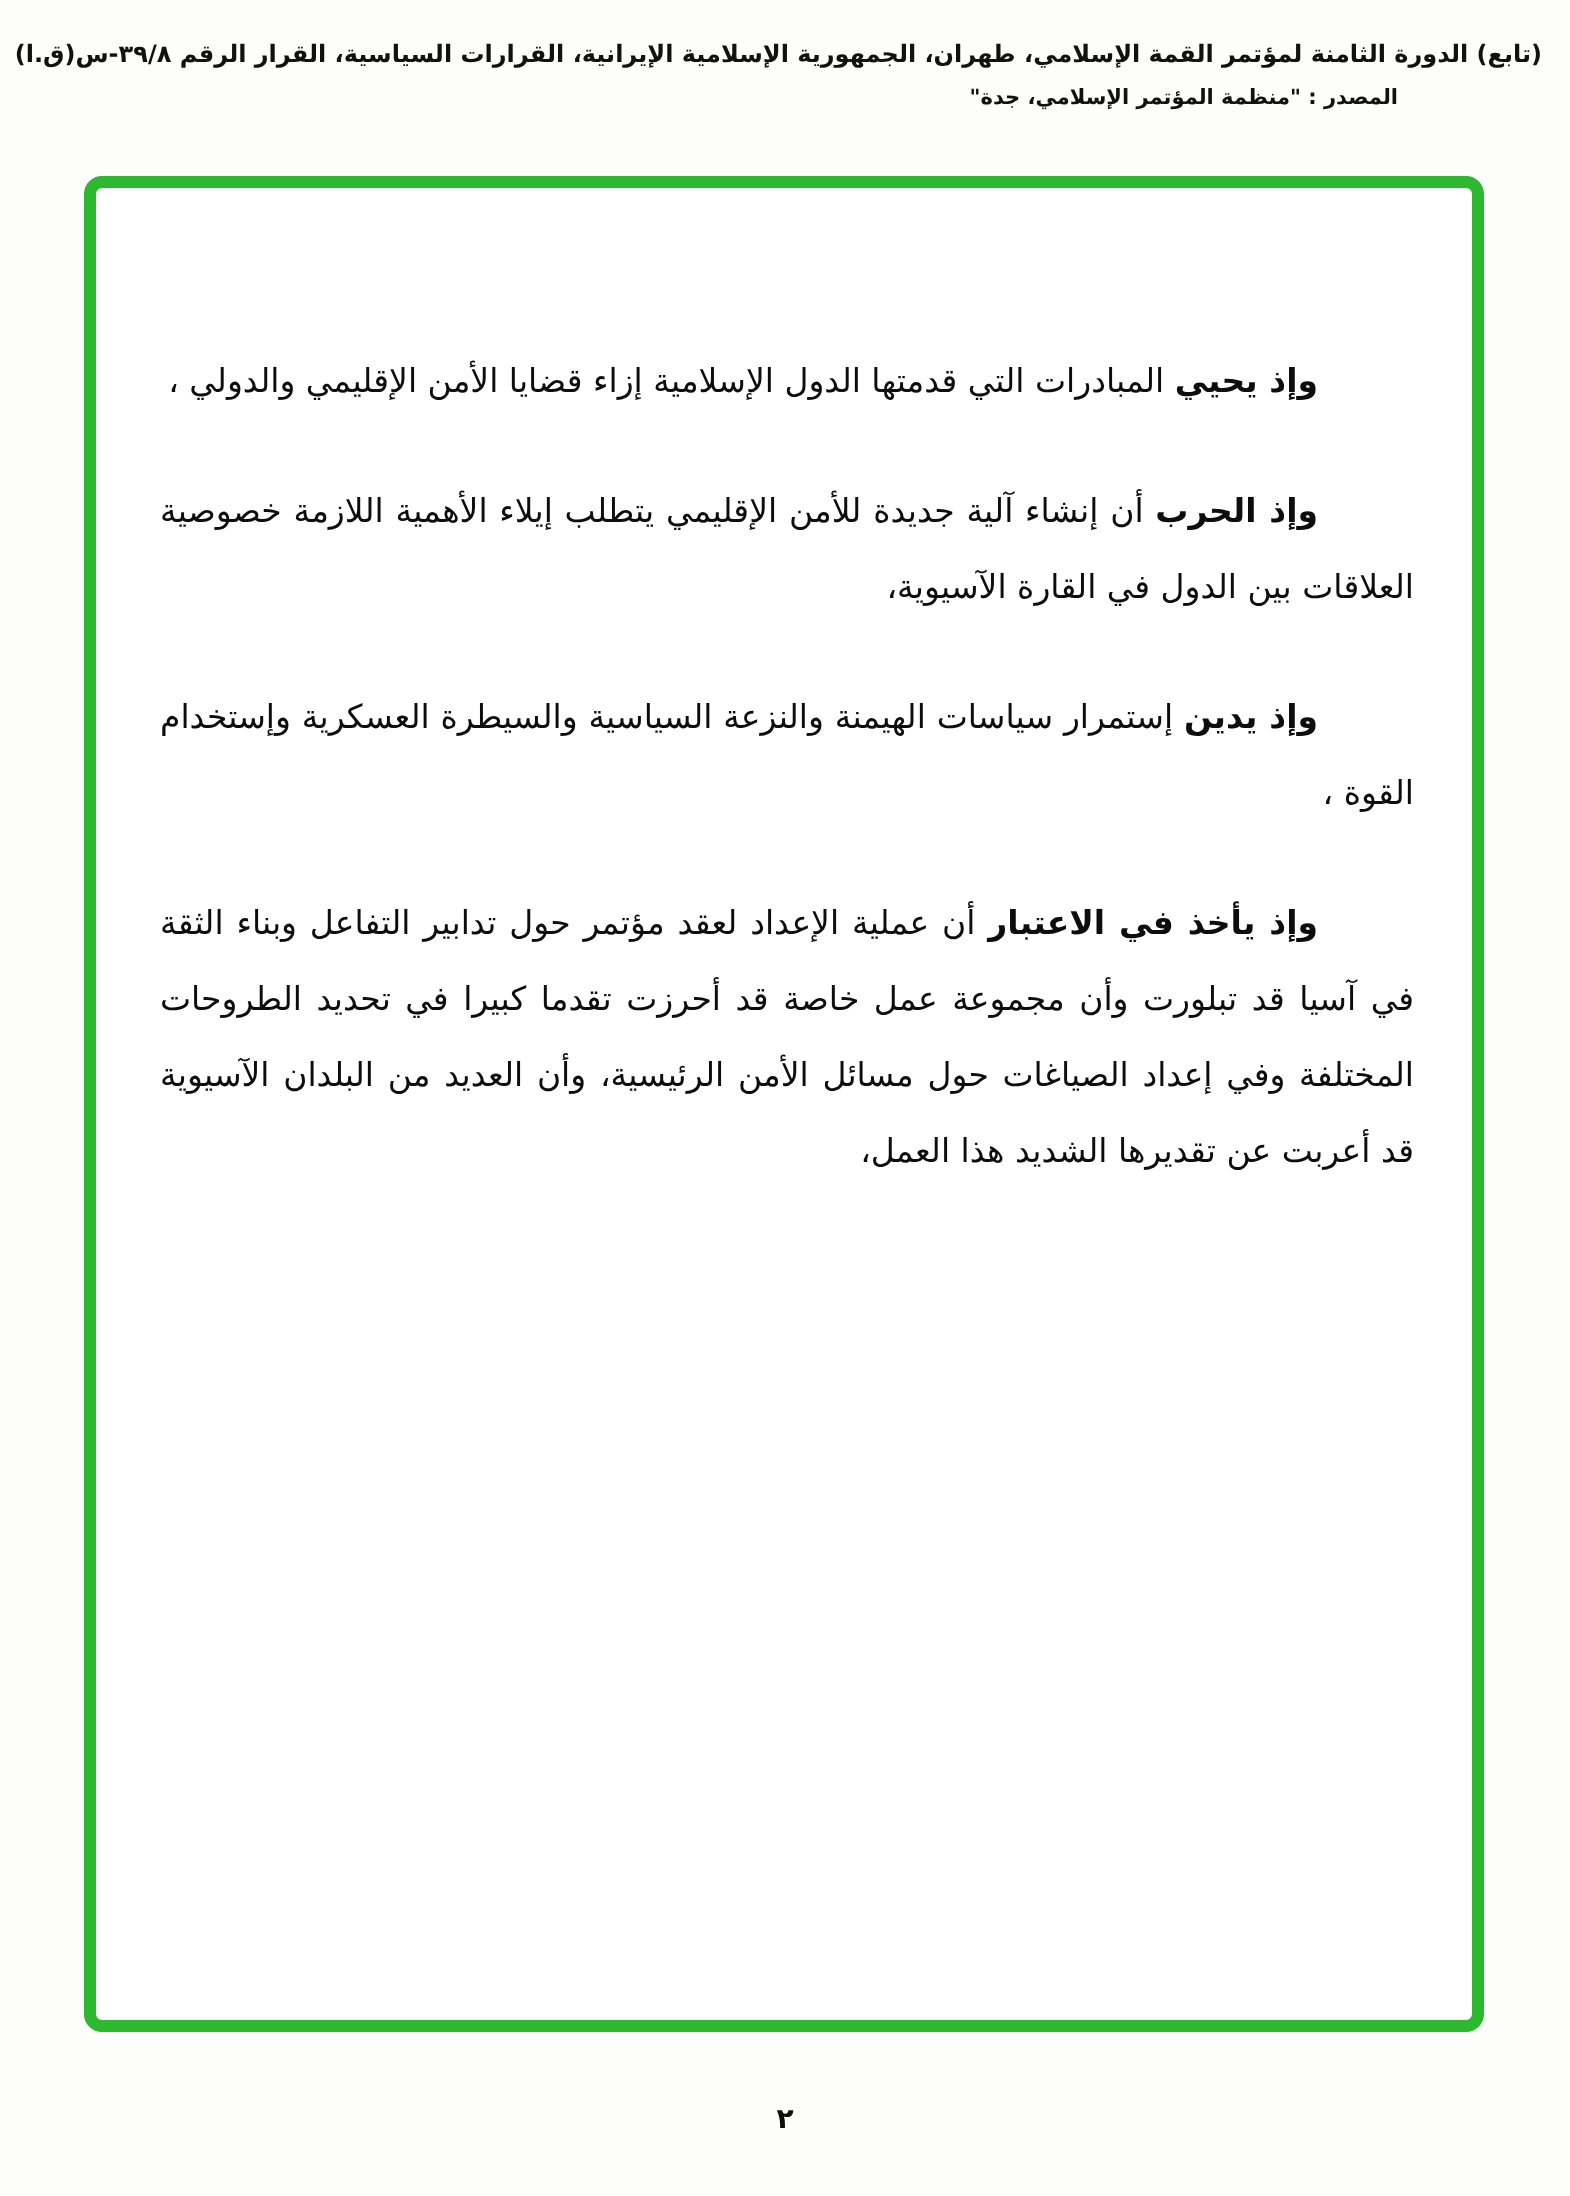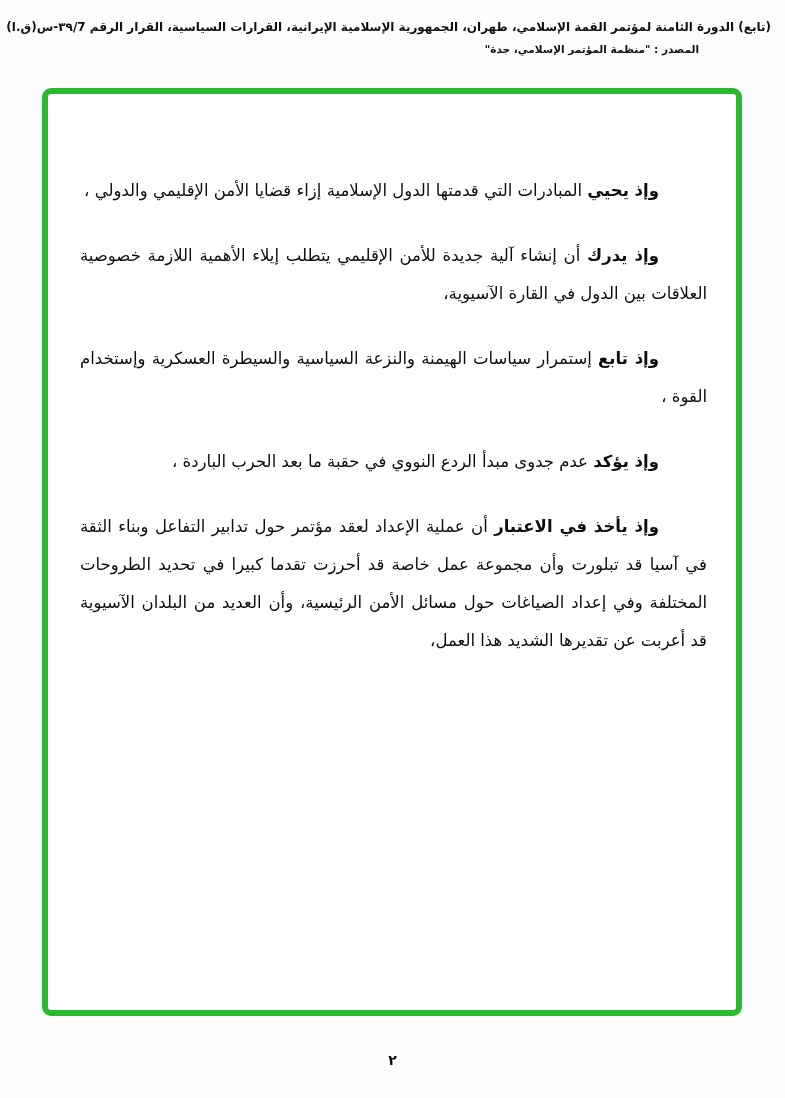--- a/index.html
+++ b/index.html
@@ -80,27 +80,26 @@
     text-align: center;
     font-size: 14px;
     font-weight: bold;
     color: #0d0d0d;
   }
 </style>
 </head>
 <body>
 
 <header class="page-header">
-  <div class="header-line1">(تابع) الدورة الثامنة لمؤتمر القمة الإسلامي، طهران، الجمهورية الإسلامية الإيرانية، القرارات السياسية، القرار الرقم ٣٩/7-س(ق.ا)</div>
+  <div class="header-line1">(تابع) الدورة الثامنة لمؤتمر القمة الإسلامي، طهران، الجمهورية الإسلامية الإيرانية، القرارات السياسية، القرار الرقم ٣٩/٨-س(ق.ا)</div>
   <div class="header-line2">المصدر :  "منظمة المؤتمر الإسلامي، جدة"</div>
 </header>
 
 <div class="content-frame" style="border-color: rgb(45, 185, 47);"></div>
 
 <main class="paragraph-list">
     <p class="para"><span class="lead">وإذ يحيي</span>&nbsp;المبادرات التي قدمتها الدول الإسلامية إزاء قضايا الأمن الإقليمي والدولي ،</p>
-    <p class="para"><span class="lead">وإذ يدرك</span>&nbsp;أن إنشاء آلية جديدة للأمن الإقليمي يتطلب إيلاء الأهمية اللازمة خصوصية العلاقات بين الدول في القارة الآسيوية،</p>
-    <p class="para"><span class="lead">وإذ تابع</span>&nbsp;إستمرار سياسات الهيمنة والنزعة السياسية والسيطرة العسكرية وإستخدام القوة ،</p>
-    <p class="para"><span class="lead">وإذ يؤكد</span>&nbsp;عدم جدوى مبدأ الردع النووي في حقبة ما بعد الحرب الباردة ،</p>
+    <p class="para"><span class="lead">وإذ الحرب</span>&nbsp;أن إنشاء آلية جديدة للأمن الإقليمي يتطلب إيلاء الأهمية اللازمة خصوصية العلاقات بين الدول في القارة الآسيوية،</p>
+    <p class="para"><span class="lead">وإذ يدين</span>&nbsp;إستمرار سياسات الهيمنة والنزعة السياسية والسيطرة العسكرية وإستخدام القوة ،</p>
     <p class="para"><span class="lead">وإذ يأخذ في الاعتبار</span>&nbsp;أن عملية الإعداد لعقد مؤتمر حول تدابير التفاعل وبناء الثقة في آسيا قد تبلورت وأن مجموعة عمل خاصة قد أحرزت تقدما كبيرا في تحديد الطروحات المختلفة وفي إعداد الصياغات حول مسائل الأمن الرئيسية، وأن العديد من البلدان الآسيوية قد أعربت عن تقديرها الشديد هذا العمل،</p>
   </main>
 
 <div class="page-number">٢</div>
 
 </body></html>

